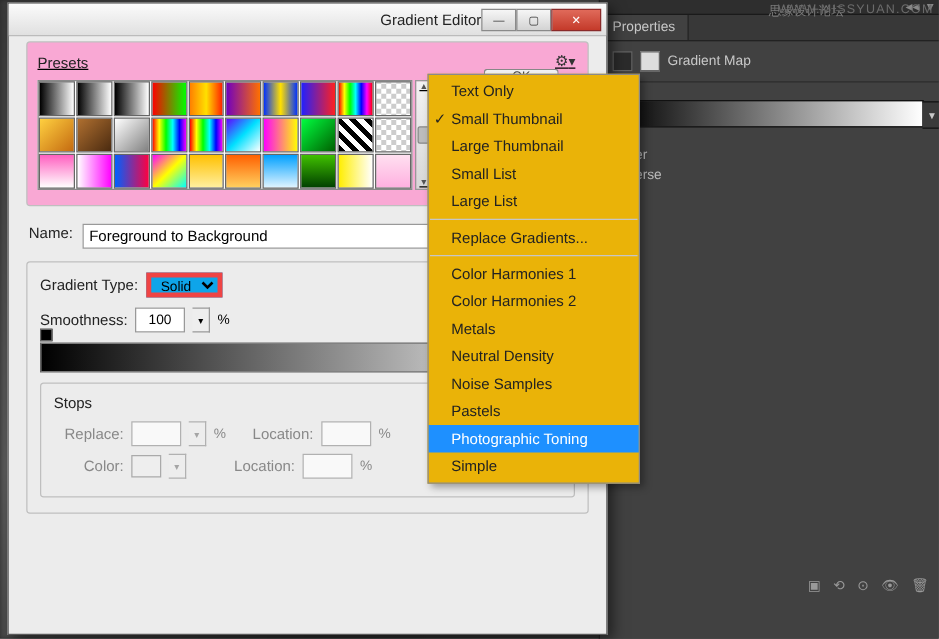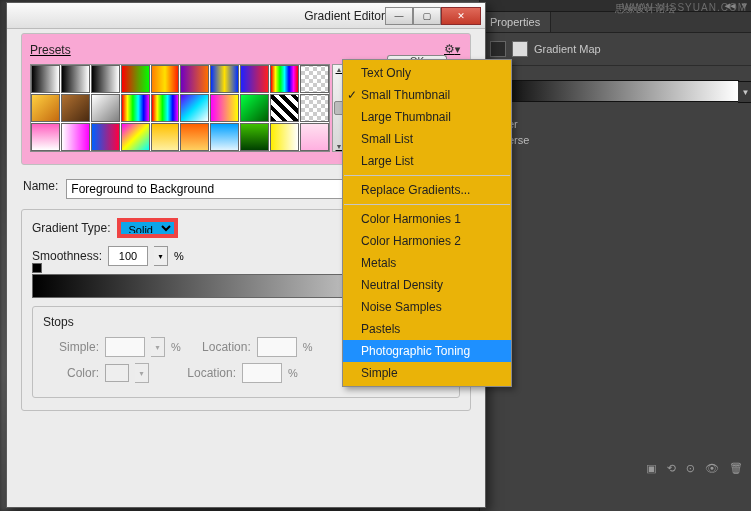--- a/index.html
+++ b/index.html
@@ -177,21 +177,21 @@
         <div class="step">▾</div>
         <span>%</span>
       </div>
       <div class="gradbar-wrap">
         <div class="stop-top"></div>
         <div class="gradbar"></div>
       </div>
       <div class="stops-box">
         <div class="hd">Stops</div>
         <div class="srow">
-          <label>Simple:</label>
+          <label>Replace:</label>
           <input class="numf" disabled="" style="">
           <div class="step">▾</div>
           <span>%</span>
           <label style="width:64px">Location:</label>
           <input class="numf" disabled="" style="">
           <span>%</span>
           <button class="btn" style="margin-left:auto">Delete</button>
         </div>
         <div class="srow">
           <label>Color:</label>

